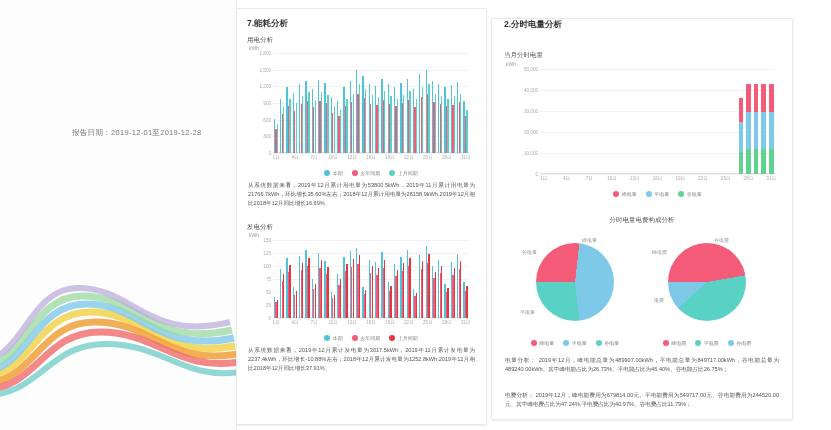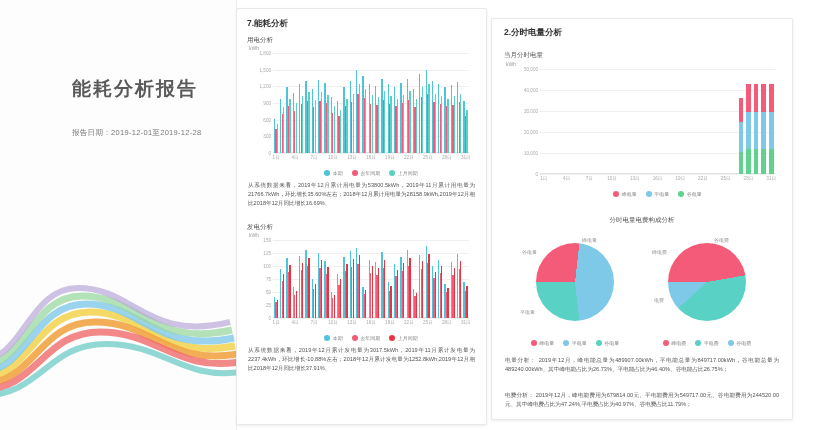--- a/index.html
+++ b/index.html
@@ -53,21 +53,20 @@
   
   .pie{border-radius:50%;position:relative;}
   .pielab{position:absolute;font-size:5px;color:#999;white-space:nowrap;}
 </style>
 </head>
 <body>
 
 <div class="page">
 
   <div class="cover">
-    <div class="cover-title">能耗分析报告</div>
     <div class="cover-date">报告日期：2019-12-01至2019-12-28</div>
 
     <svg class="ribbon" viewBox="0 0 250 140">
       <path d="M-10,118 C40,118 45,52 100,52 C155,52 170,100 245,86" stroke="#f3d24b" stroke-width="7" fill="none" opacity=".85"></path>
       <path d="M-10,124 C45,124 48,62 105,62 C162,62 178,106 248,94" stroke="#f0a03a" stroke-width="7" fill="none" opacity=".85"></path>
       <path d="M-10,130 C48,130 52,72 110,72 C168,72 186,112 250,102" stroke="#ef6a6a" stroke-width="7" fill="none" opacity=".8"></path>
       <path d="M-10,112 C38,112 42,44 96,44 C152,44 166,94 244,78" stroke="#7fc8e8" stroke-width="7" fill="none" opacity=".8"></path>
       <path d="M-10,106 C36,106 40,36 92,36 C148,36 162,88 242,70" stroke="#9ad8a0" stroke-width="7" fill="none" opacity=".75"></path>
       <path d="M-10,100 C34,100 38,28 88,28 C144,28 158,82 240,62" stroke="#b8a7d9" stroke-width="6" fill="none" opacity=".7"></path>
       <path d="M-10,136 C52,136 56,84 116,84 C174,84 192,120 250,112" stroke="#63c7c2" stroke-width="6" fill="none" opacity=".7"></path>
@@ -355,21 +354,21 @@
           <span class="lgdot" style="background: rgb(232, 52, 63);"></span>
           <span>上月同期</span>
         </div>
       </div>
 
     <div class="para" style="position:absolute;left:11px;top:337px;width:227px;">从系统数据来看，2019年12月累计发电量为3017.5kWh，2019年11月累计发电量为2237.4kWh，环比增长-10.88%左右；2018年12月累计发电量为1252.8kWh,2019年12月相比2018年12月同比增长37.91%。</div>
   </div>
 
   <div class="card card-b">
 
-    <div style="position:absolute;left:12px;top:8px;" class="sec-title">2.分时电量分析</div>
+    <div style="position:absolute;left:12px;top:0;" class="sec-title">2.分时电量分析</div>
     <div style="position:absolute;left:12px;top:27px;" class="sub-title">当月分时电量</div>
     <div style="position:absolute;left:14px;top:42px;" class="axis-unit">kWh</div>
 
     <div class="chart" id="chart3" style="position:absolute;left:48px;top:50px;width:235px;height:105px;">
         <div class="gridline" style="top: 105px;"></div>
         <div class="ylab" style="top: 105px;">0</div>
         <div class="gridline" style="top: 84px;"></div>
         <div class="ylab" style="top: 84px;">10,000</div>
         <div class="gridline" style="top: 63px;"></div>
         <div class="ylab" style="top: 63px;">20,000</div>

